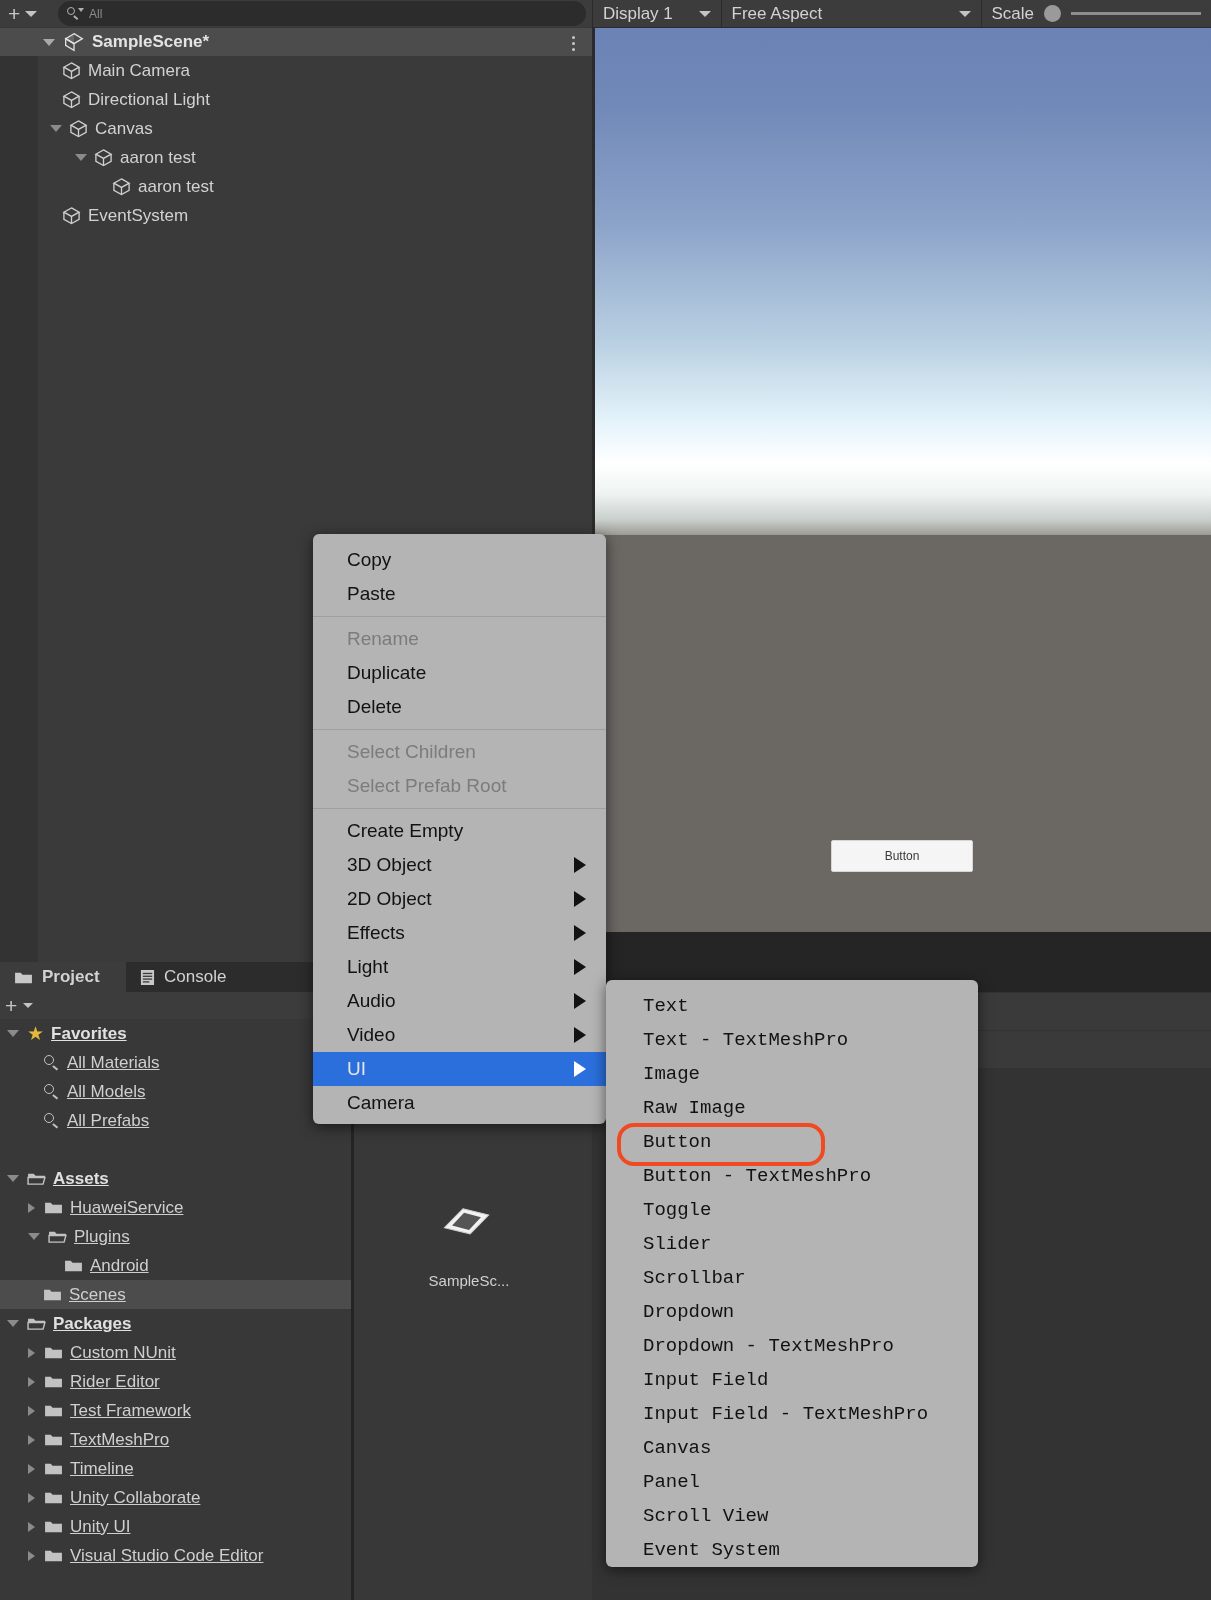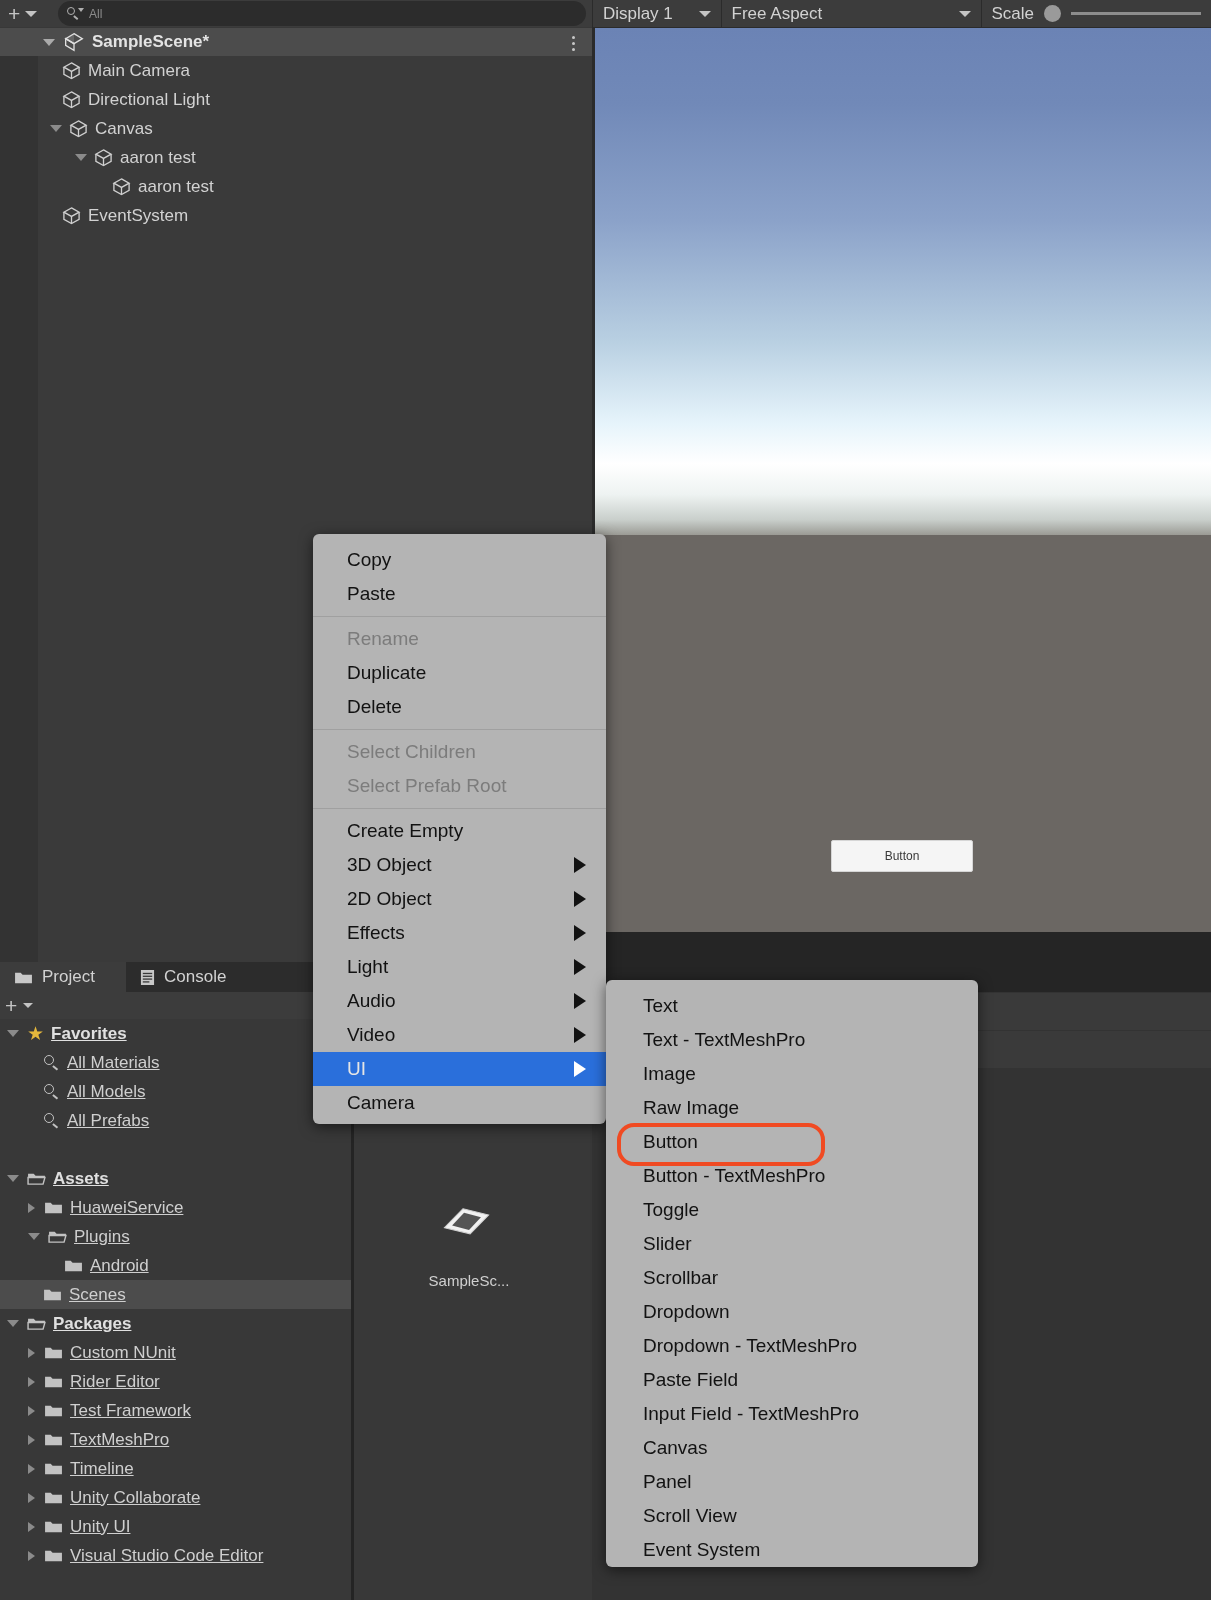--- a/index.html
+++ b/index.html
@@ -57,21 +57,21 @@
     background:linear-gradient(to bottom,#6b83b5 0%,#7189b8 15%,#8ba2c9 38%,#b9d0e2 62%,#e6f4fb 78%,#ffffff 86%,#eef3f2 92%,#c9cfcb 97%,#9b9b95 100%);}
   #ground{position:absolute;left:0;top:507px;width:100%;height:397px;background:#6b6763;}
   #game-btn{position:absolute;left:236px;top:812px;width:140px;height:30px;background:#f5f5f5;border:1px solid #d6d6d6;border-radius:2px;display:flex;align-items:center;justify-content:center;}
   #game-btn span{color:#3a3a3a;font-size:12px;}
   #game-bottombar{position:absolute;left:0;top:932px;width:619px;height:30px;background:#252525;}
 
   
   #project{left:0;top:962px;width:592px;height:638px;background:#383838;overflow:hidden;}
   #proj-tabs{position:absolute;left:0;top:0;width:592px;height:30px;background:#252525;}
   .tab{position:absolute;top:0;height:30px;display:flex;align-items:center;padding:0 14px;box-sizing:border-box;color:#d2d2d2;font-size:17px;gap:9px;}
-  #tab-project{left:0;width:126px;background:#3c3c3c;}
+  #tab-project{left:0;width:126px;background:#3c3c3c;font-weight:bold;}
   #tab-console{left:126px;width:187px;background:#2c2c2c;}
   .folder-icon{width:19px;height:15px;flex:0 0 auto;}
   .console-icon{width:15px;height:17px;flex:0 0 auto;}
   #proj-toolbar{position:absolute;left:0;top:30px;width:592px;height:27px;background:#3c3c3c;display:flex;align-items:center;padding-left:5px;gap:6px;box-sizing:border-box;}
   #proj-split{position:absolute;left:0;top:57px;width:592px;height:581px;}
   #proj-left{position:absolute;left:0;top:0;width:351px;height:581px;background:#383838;}
   #proj-divider{position:absolute;left:351px;top:0;width:3px;height:581px;background:#242424;}
   #proj-right{position:absolute;left:354px;top:0;width:238px;height:581px;background:#383838;margin-left:20px;}
   .prow{height:29px;display:flex;align-items:center;color:#cfcfcf;font-size:17px;}
   .prow.bold{font-weight:bold;color:#e0e0e0;}
@@ -98,21 +98,21 @@
     box-shadow:0 3px 14px rgba(0,0,0,.55);padding:9px 0 4px 0;z-index:40;}
   .mi{height:34px;display:flex;align-items:center;padding:0 14px 0 34px;box-sizing:border-box;color:#121212;font-size:19px;position:relative;}
   .mi.disabled{color:#7c7c7c;}
   .mi.sel{background:#2a6fdb;color:#e5e5e5;}
   .mi .arrow{position:absolute;right:20px;top:50%;transform:translateY(-50%);width:0;height:0;border-top:8px solid transparent;border-bottom:8px solid transparent;border-left:12px solid #121212;}
   .mi.sel .arrow{border-left-color:#ffffff;}
   .msep{height:1px;background:#a0a0a0;margin:5px 0;}
 
   
   #submenu{left:606px;top:980px;width:372px;background:#b4b4b4;border-radius:6px;
-    box-shadow:0 3px 14px rgba(0,0,0,.55);padding:9px 0 0 0;z-index:45;overflow:hidden;}
+    box-shadow:0 3px 14px rgba(0,0,0,.55);padding:9px 0 0 0;z-index:45;overflow:hidden;font-family:Liberation Mono, monospace;}
   .si{height:34px;display:flex;align-items:center;padding-left:37px;box-sizing:border-box;color:#121212;font-size:19px;position:relative;}
   #hl-ring{position:absolute;left:617px;top:1123px;width:200px;height:35px;border:4px solid #f04a22;border-radius:17px;z-index:60;pointer-events:none;}
 </style>
 </head>
 <body>
 
 <div class="abs" id="hierarchy">
 
   <div id="hier-toolbar">
     <div id="hier-add">
@@ -519,21 +519,21 @@
     <div class="si">
       <span>Scrollbar</span>
     </div>
     <div class="si">
       <span>Dropdown</span>
     </div>
     <div class="si">
       <span>Dropdown - TextMeshPro</span>
     </div>
     <div class="si">
-      <span>Paste Field</span>
+      <span>Input Field</span>
     </div>
     <div class="si">
       <span>Input Field - TextMeshPro</span>
     </div>
     <div class="si">
       <span>Canvas</span>
     </div>
     <div class="si">
       <span>Panel</span>
     </div>

